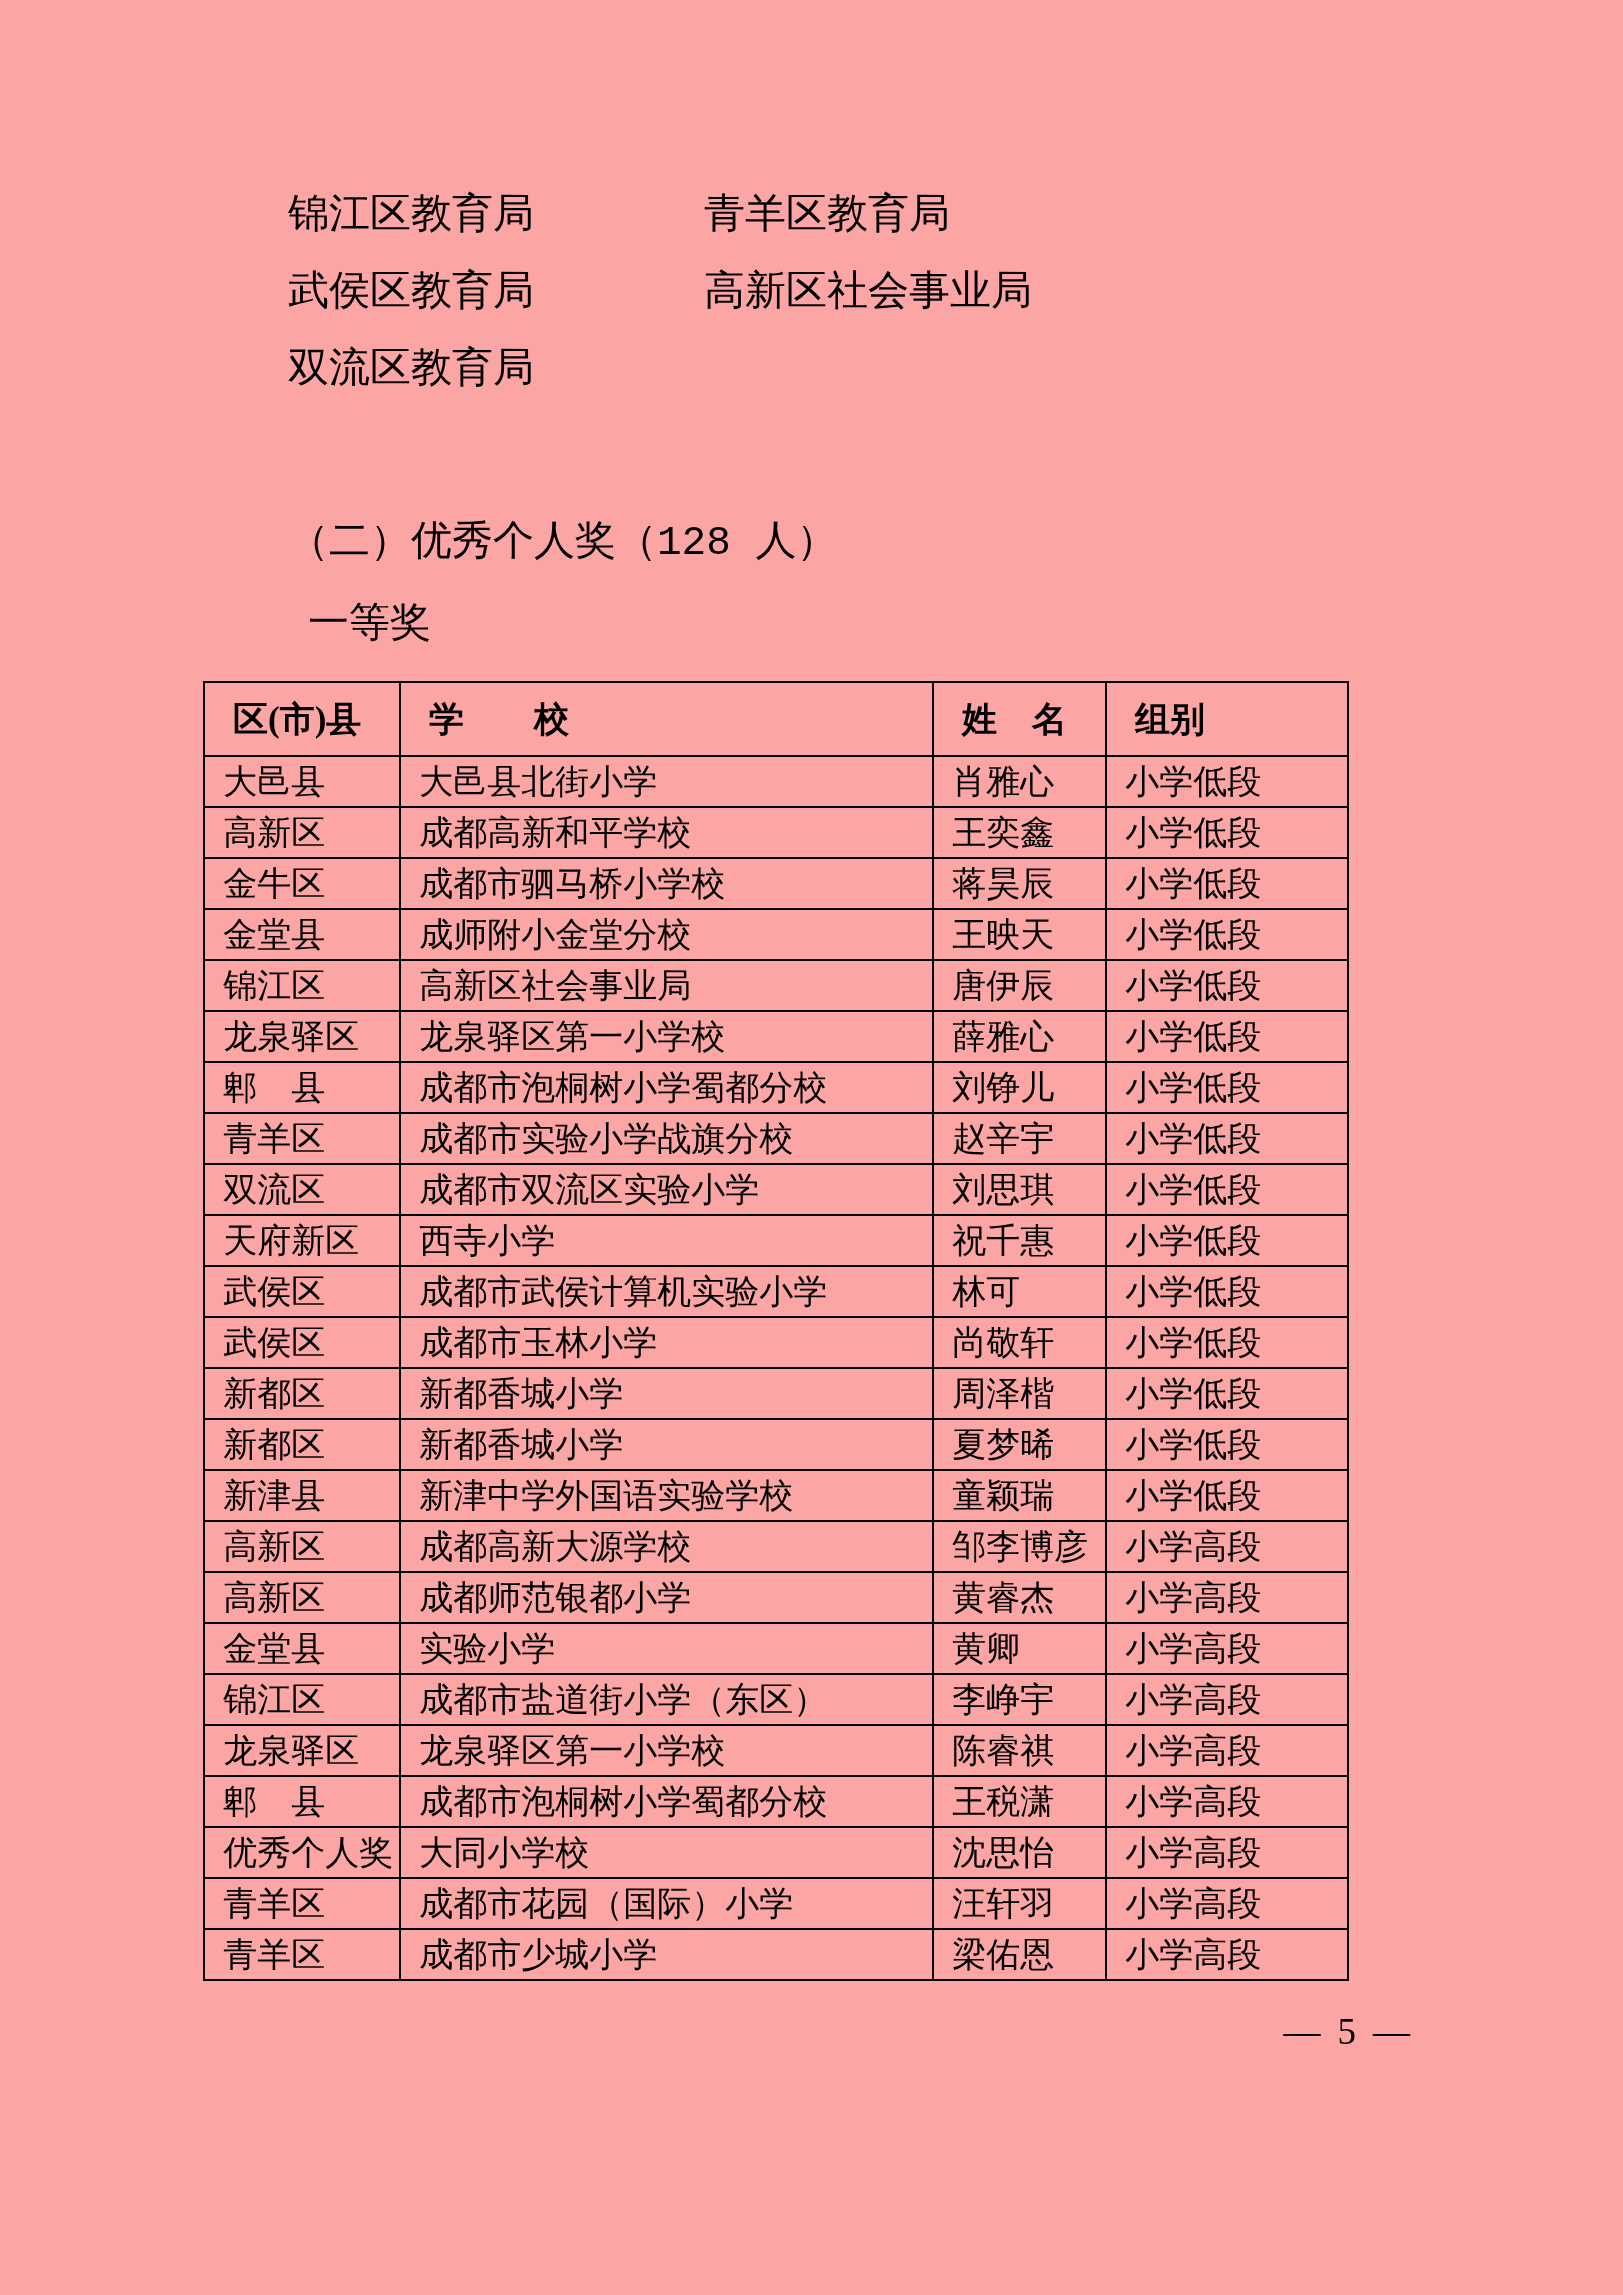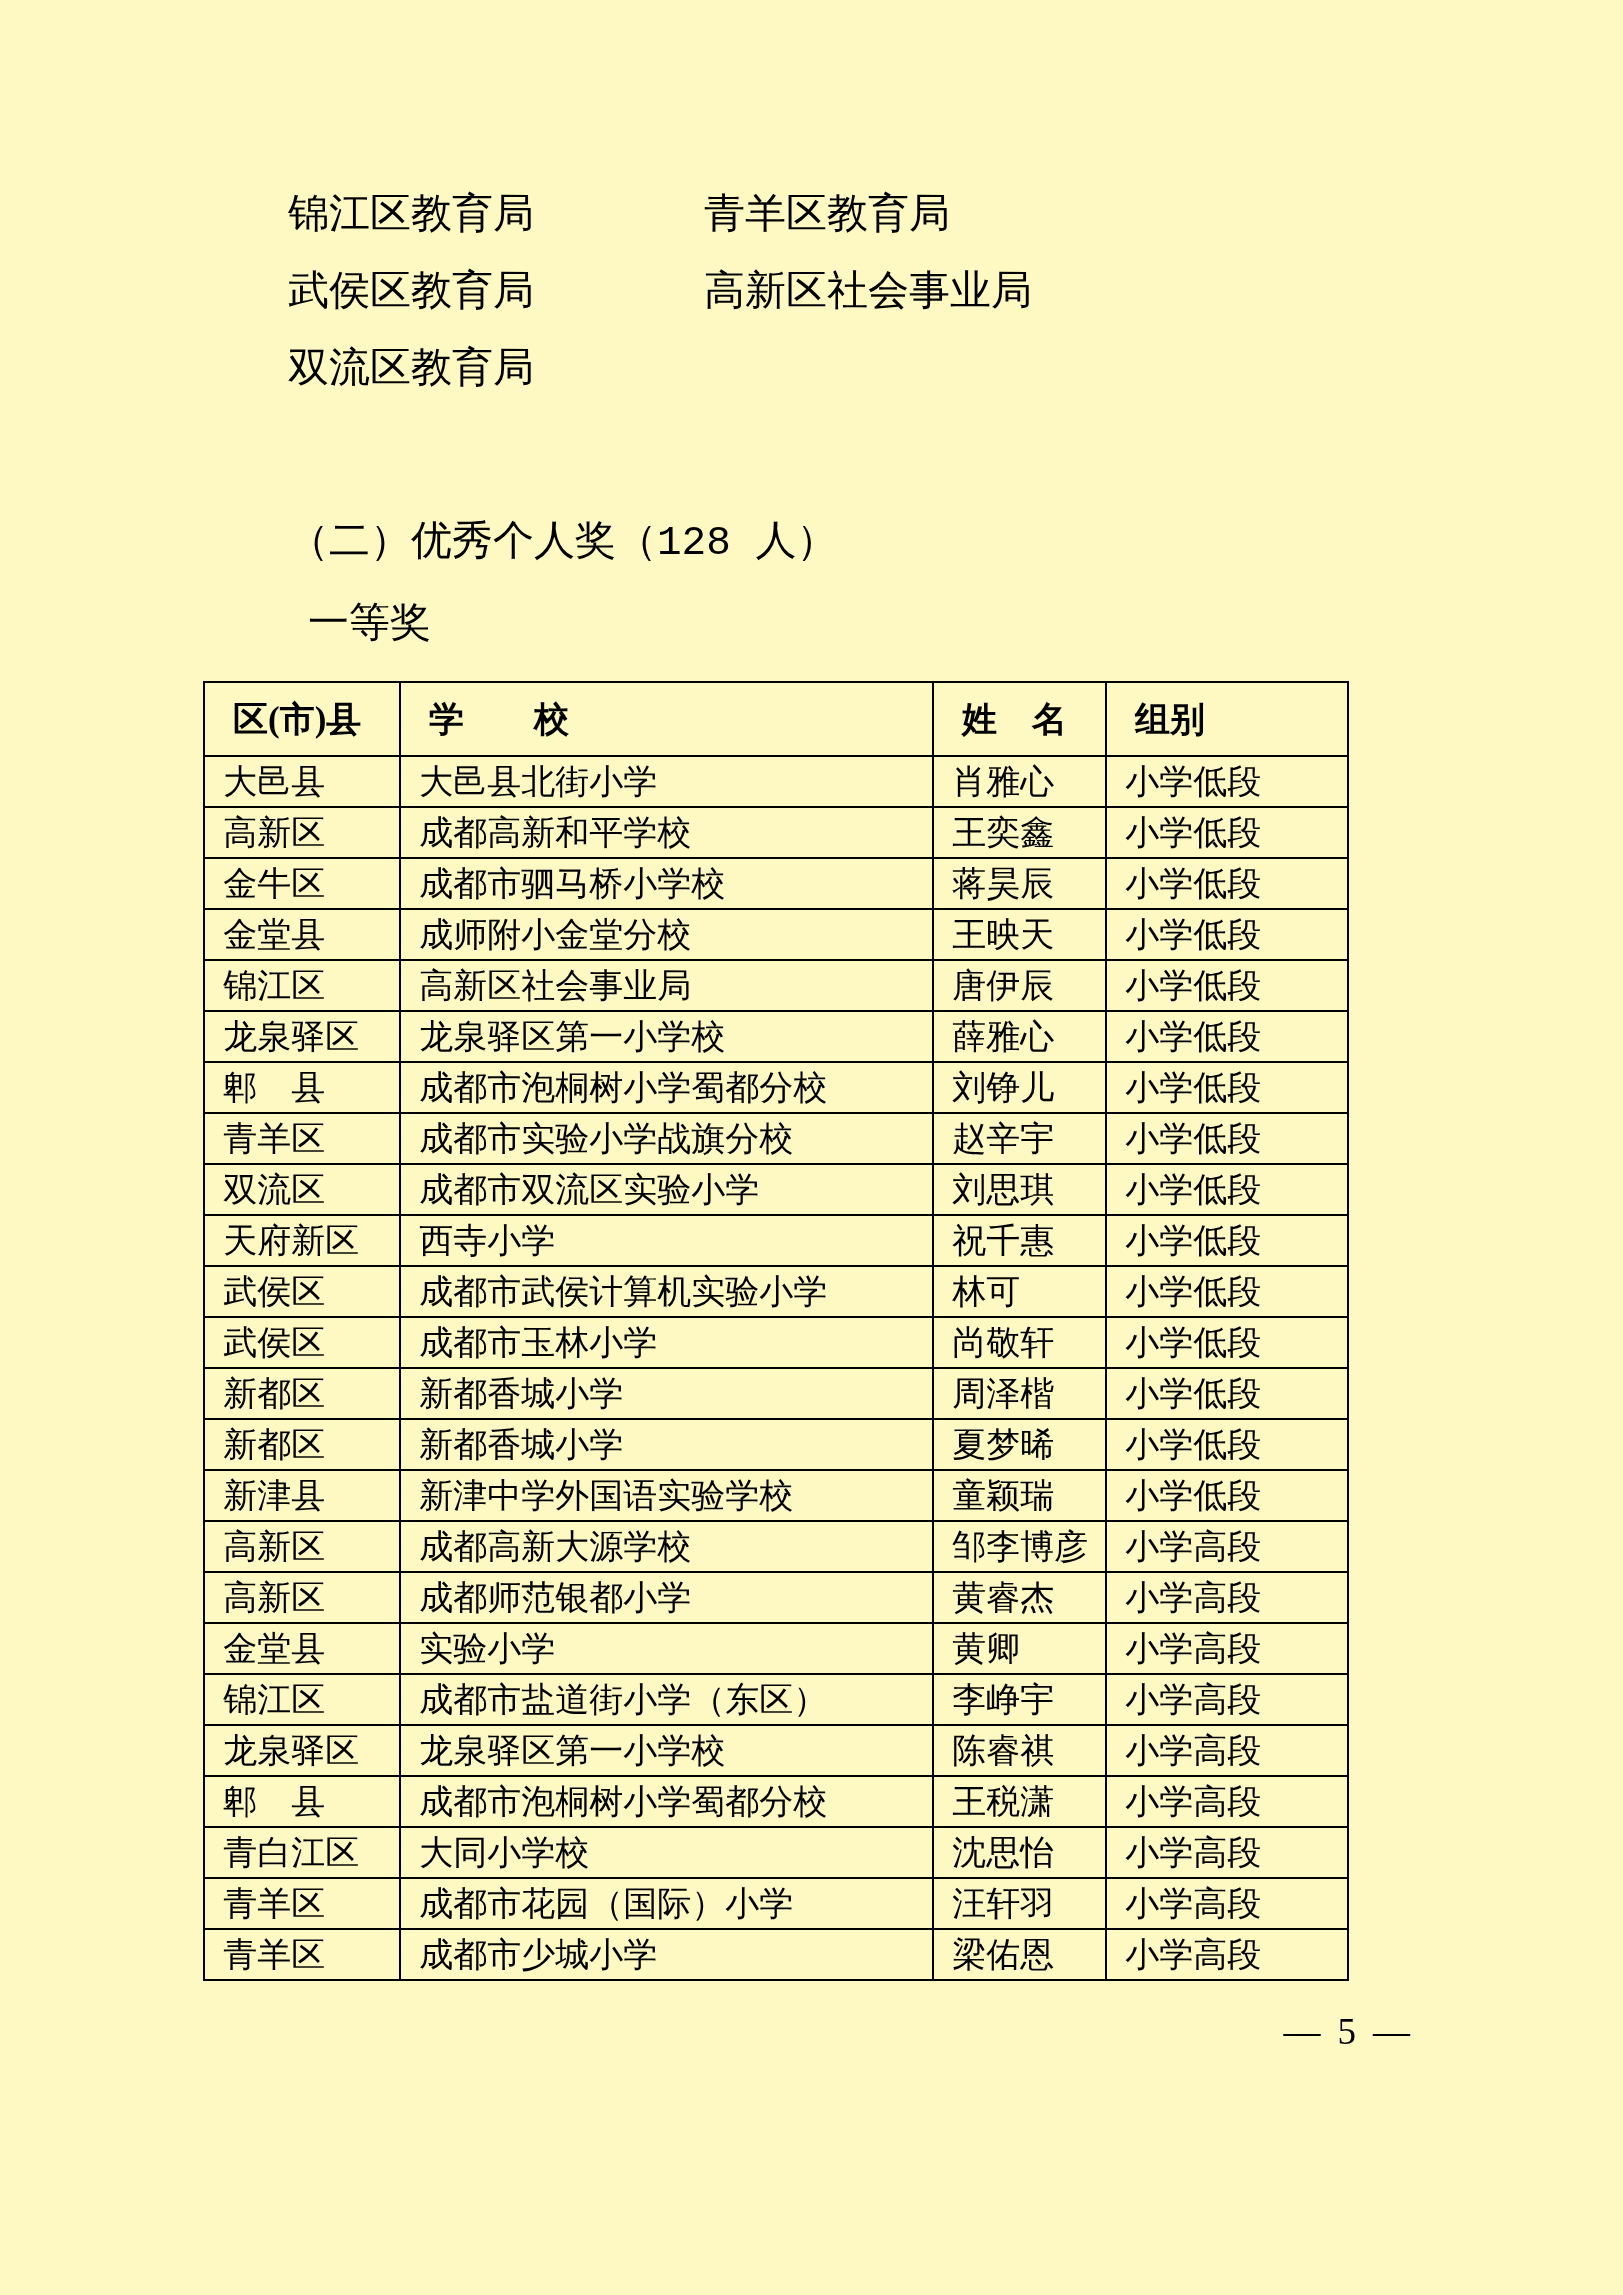--- a/index.html
+++ b/index.html
@@ -1,20 +1,20 @@
 <!DOCTYPE html>
 <html lang="zh" style="font-size:10.5px"><head>
 <meta charset="utf-8">
 <style>
   html, body { margin: 0; padding: 0; background: #ffffff; }
   .page {
     position: relative;
     width: 1623px;
     height: 2295px;
-    background: #fef9c3;
+    background: #fca5a5;
     color: #000000;
     font-family: "Liberation Serif", serif;
     overflow: hidden;
   }
   
   .bureau-list { position: absolute; left: 288px; top: 191px; }
   .bureau-row { display: flex; font-size: 41px; line-height: 44px; margin-bottom: 33px; white-space: nowrap; }
   .bureau-row .c1 { display: inline-block; width: 416px; }
   .bureau-row .c2 { display: inline-block; }
 
@@ -242,21 +242,21 @@
         </tr>
 
         <tr>
           <td>郫　县</td>
           <td>成都市泡桐树小学蜀都分校</td>
           <td>王税潇</td>
           <td>小学高段</td>
         </tr>
 
         <tr>
-          <td>青白江区</td>
+          <td>优秀个人奖</td>
           <td>大同小学校</td>
           <td>沈思怡</td>
           <td>小学高段</td>
         </tr>
 
         <tr>
           <td>青羊区</td>
           <td>成都市花园（国际）小学</td>
           <td>汪轩羽</td>
           <td>小学高段</td>

